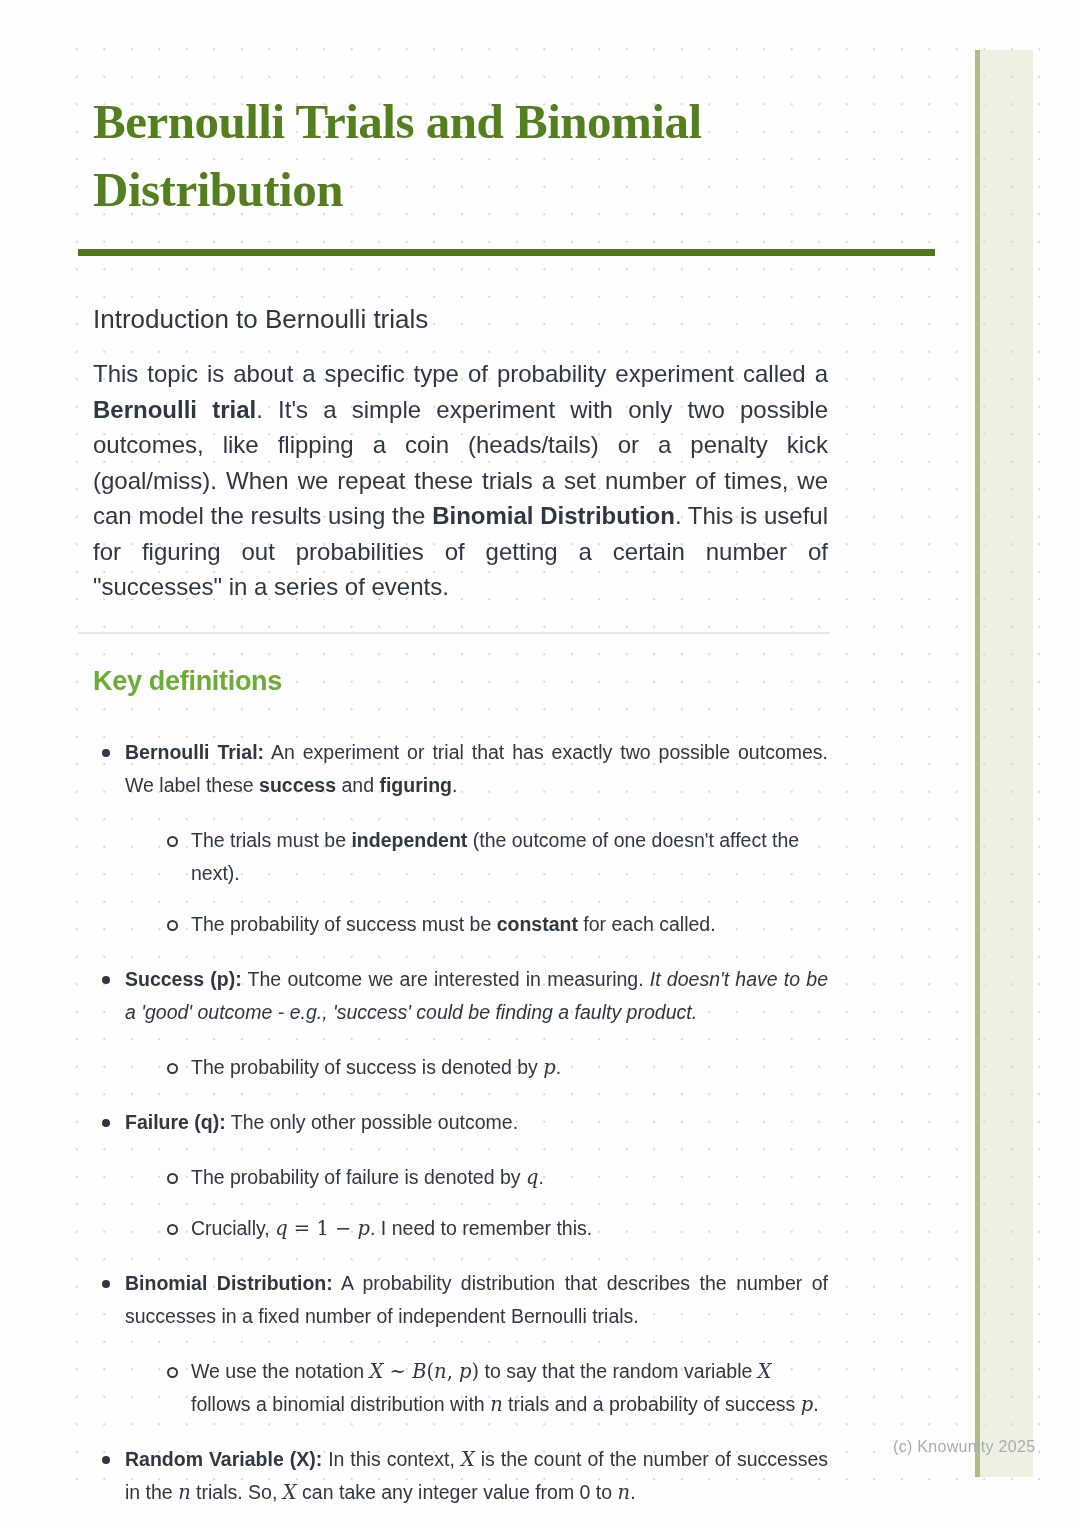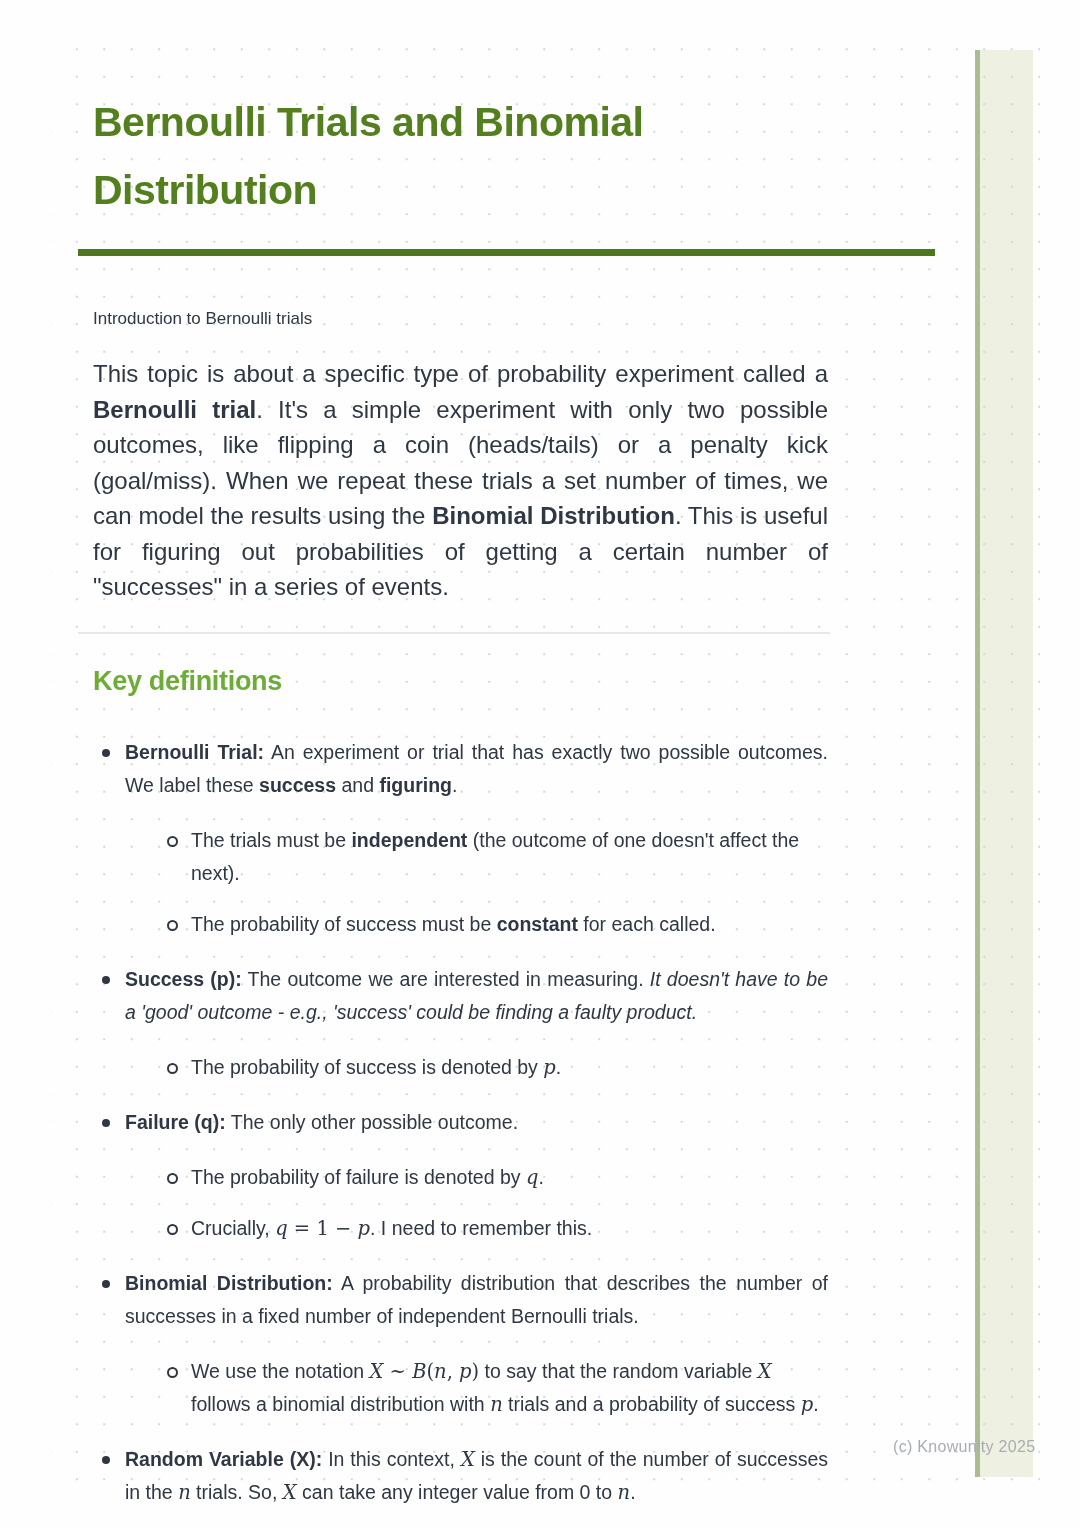--- a/index.html
+++ b/index.html
@@ -33,31 +33,32 @@
     background-image:radial-gradient(circle, var(--dots) 1.25px, transparent 1.5px);
     background-size:27.5px 27.5px;
     background-position:13px 15px;
     pointer-events:none;
   }
   .content{
     position:absolute;left:93px;top:88px;width:735px;
   }
   h1{
     margin:0;
-    font-size:41px;line-height:68px;font-weight:bold;
+    font-size:49px;line-height:68px;font-weight:bold;
     letter-spacing:-0.5px;
     color:var(--title-green);
+    font-family:Liberation Serif, serif;
   }
   .title-rule{
     width:857px;height:7px;margin:25px 0 0 -15px;
     background:var(--rule-green);
   }
   .intro-label{
     margin:51px 0 0 0;
-    font-size:17px;line-height:24px;
+    font-size:26px;line-height:24px;
   }
   .intro-paragraph{
     margin:25px 0 0 0;
     font-size:24px;line-height:35.5px;
     text-align:justify;
   }
   .section-divider{
     width:752px;height:2px;margin:27px 0 0 -15px;
     background:var(--divider);
   }

